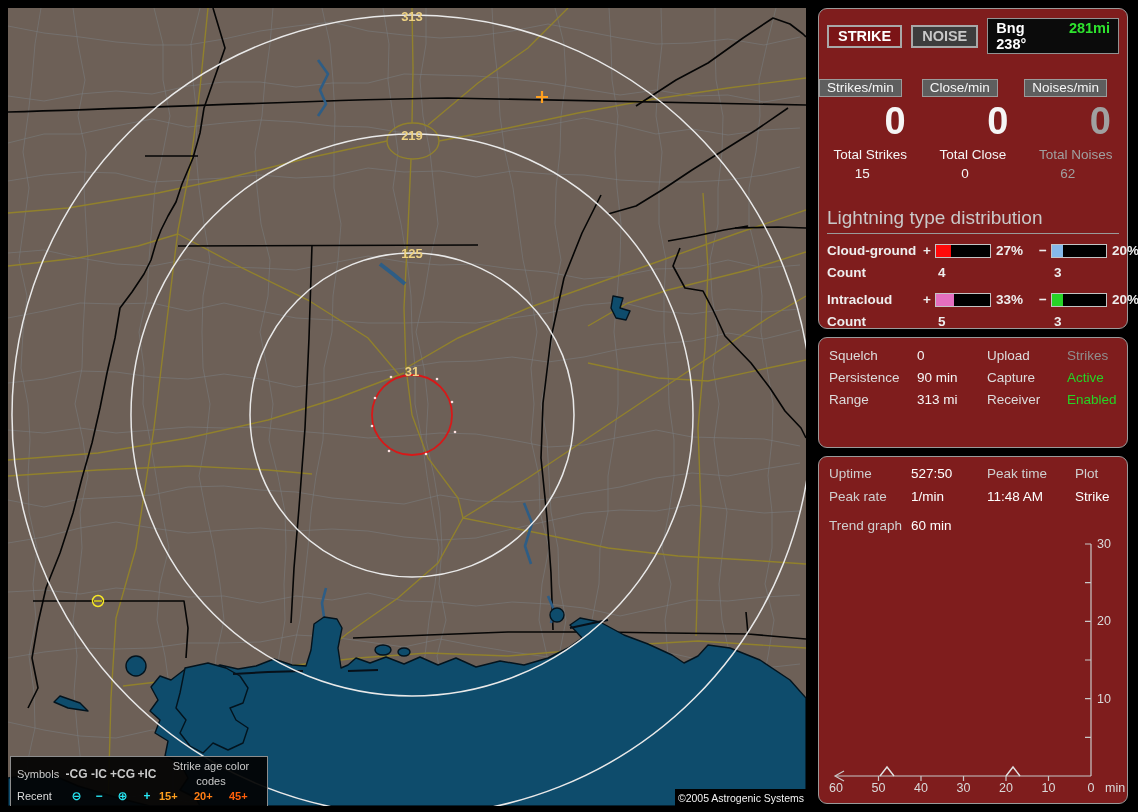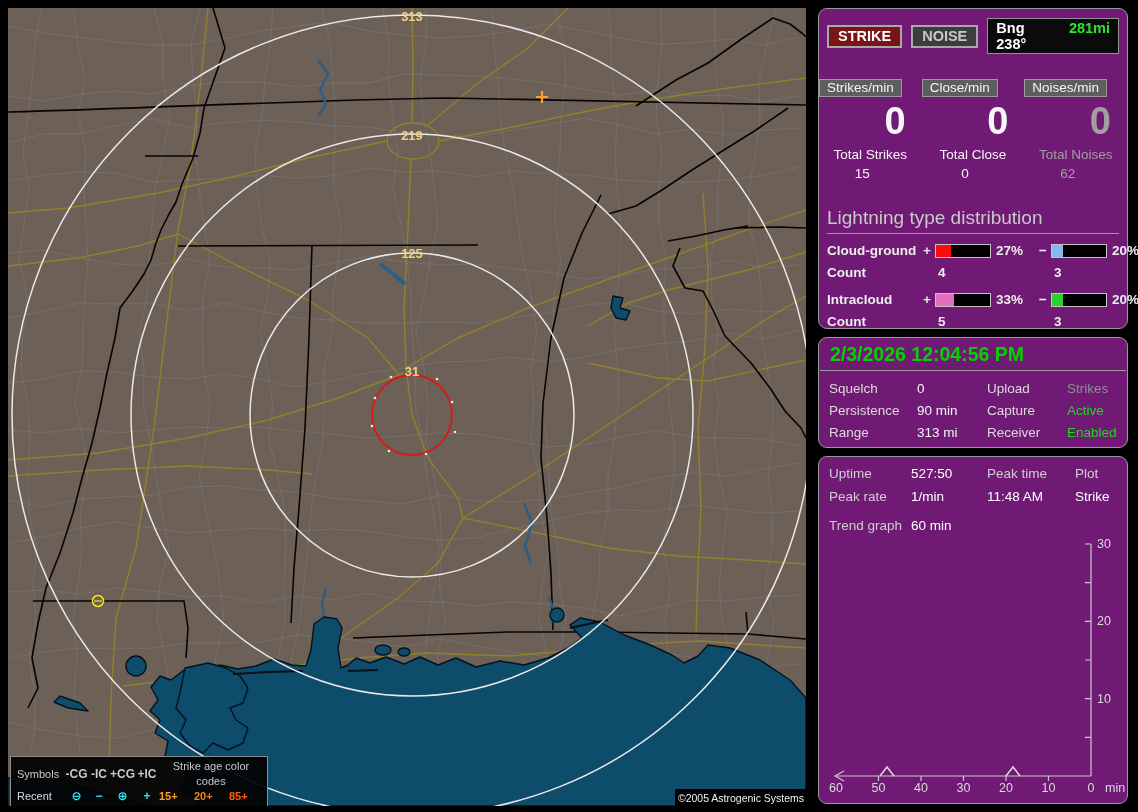--- a/index.html
+++ b/index.html
@@ -19,21 +19,21 @@
   #copyright-bar{position:absolute;left:667px;top:781px;width:132px;height:18px;background:#000;color:#f2f2f2;font-size:10.5px;display:flex;align-items:center;justify-content:center;}
   
   #legend{position:absolute;left:2px;top:748px;width:246px;background:rgba(2,2,2,.93);border:1px solid #8d8d8d;font-size:11px;padding:2px 4px 3px 6px;}
   .lg-grid{display:grid;grid-template-columns:48px 23px 22px 25px 24px 35px 35px 34px;line-height:15px;align-items:center;}
   .lg-h{color:#c9c9c9;}
   .lg-age-h{grid-column:6/9;text-align:center;color:#c9c9c9;}
   .lg-lab{color:#dcdcdc;}
   .lg-sym{font-size:12px;text-align:center;font-weight:bold;}
   .lg-age{font-weight:bold;}
   
-  .panel{position:absolute;left:818px;width:310px;background:#701a75;border:1px solid #9a9a9a;border-radius:9px;box-sizing:border-box;}
+  .panel{position:absolute;left:818px;width:310px;background:#7f1d1d;border:1px solid #9a9a9a;border-radius:9px;box-sizing:border-box;}
   #panel-stats{top:8px;height:321px;}
   #panel-status{top:337px;height:111px;}
   #panel-uptime{top:456px;height:348px;}
   .btn-row{display:flex;align-items:center;margin:9px 8px 0 8px;gap:9px;}
   .btn{font-weight:bold;font-size:14.5px;padding:0 9px;line-height:19px;border:2px solid #a8a8a8;cursor:pointer;}
   .btn-strike{background:#7b1416;color:#fff;}
   .btn-noise{background:#3d3d3d;color:#c9c9c9;}
   .bng-box{margin-left:auto;border:1px solid #929292;background:#0b0b0b;padding:1px 8px;font-weight:bold;font-size:14.5px;color:#fff;display:flex;gap:12px;}
   .chip-row{display:grid;grid-template-columns:1fr 1fr 1fr;margin-top:24px;}
   .chip{display:inline-block;background:#5e5e5e;color:#f6f6f6;border:1px solid #9b9b9b;padding:0 7px;font-size:13.5px;line-height:16px;}
@@ -202,21 +202,21 @@
         <span class="lg-h lg-sym">+IC</span>
         <span class="lg-age-h">Strike age color codes</span>
 
         <span class="lg-lab">Recent</span>
         <span class="lg-sym" style="color: rgb(39, 232, 245);">⊖</span>
         <span class="lg-sym" style="color: rgb(39, 232, 245);">−</span>
         <span class="lg-sym" style="color: rgb(39, 232, 245);">⊕</span>
         <span class="lg-sym" style="color: rgb(39, 232, 245);">+</span>
         <span class="lg-age" style="color: rgb(255, 160, 30);">15+</span>
         <span class="lg-age" style="color: rgb(255, 125, 20);">20+</span>
-        <span class="lg-age" style="color: rgb(255, 95, 10);">85+</span>
+        <span class="lg-age" style="color: rgb(255, 95, 10);">45+</span>
 
         <span class="lg-lab">Old</span>
         <span class="lg-sym" style="color: rgb(245, 230, 39);">⊖</span>
         <span class="lg-sym" style="color: rgb(245, 230, 39);">−</span>
         <span class="lg-sym" style="color: rgb(245, 230, 39);">⊕</span>
         <span class="lg-sym" style="color: rgb(245, 230, 39);">+</span>
         <span class="lg-age" style="color: rgb(255, 74, 5);">60+</span>
         <span class="lg-age" style="color: rgb(255, 48, 0);">75+</span>
         <span class="lg-age" style="color: rgb(255, 22, 0);">90+</span>
       </div>
@@ -298,21 +298,20 @@
         <span class="cnt" style="border:none">5</span>
         <span></span>
           <span></span>
         <span class="cnt" style="border:none">3</span>
         <span></span>
       </div>
     </div>
   </div>
 
   <div class="panel" id="panel-status">
-    <div class="dt">2/3/2026 12:04:56 PM</div>
     <div class="st-grid">
       <span class="st-lab">Squelch</span>
       <span style="color: rgb(245, 245, 245);">0</span>
       <span class="st-lab">Upload</span>
       <span style="color: rgb(143, 143, 143);">Strikes</span>
 
       <span class="st-lab">Persistence</span>
       <span style="color: rgb(245, 245, 245);">90 min</span>
       <span class="st-lab">Capture</span>
       <span style="color: rgb(37, 212, 37);">Active</span>

